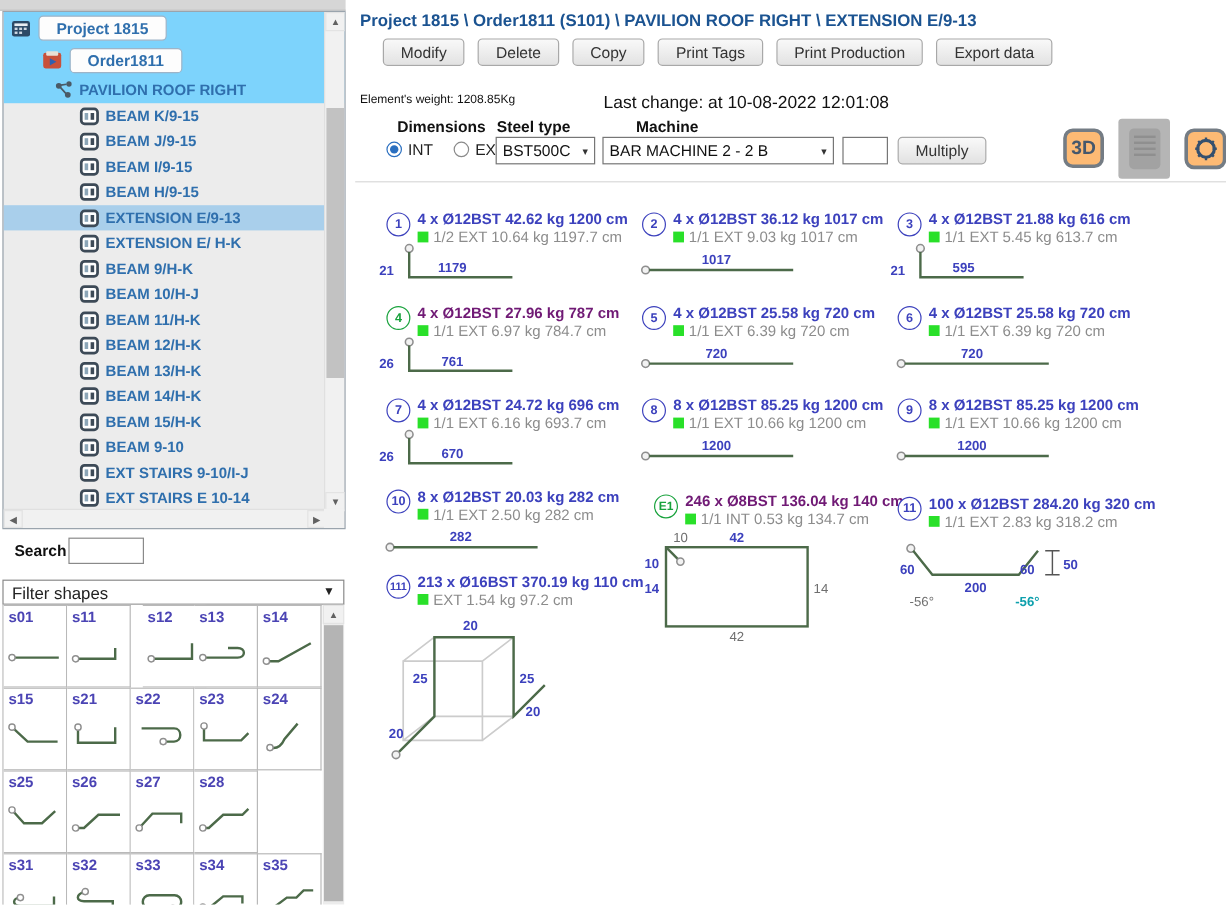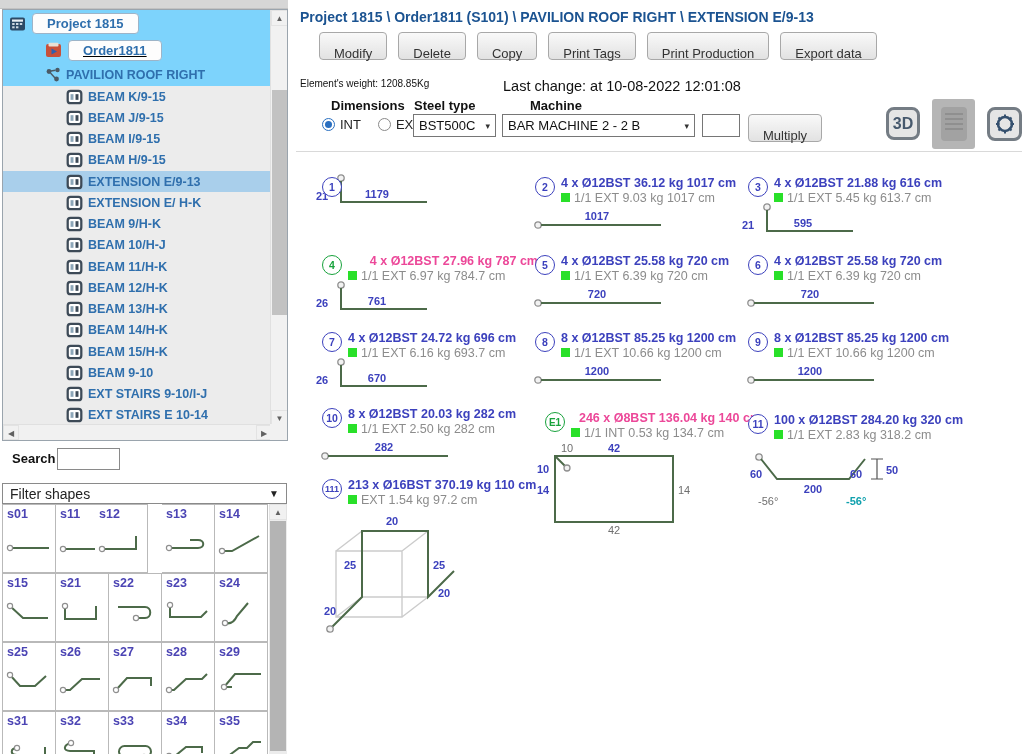--- a/index.html
+++ b/index.html
@@ -8,21 +8,21 @@
   .app { position:relative; width:1022px; height:754px; }
 
   
   .top-strip { position:absolute; left:0; top:0; width:288px; height:9px;
     background:#d6d6d6; border-bottom:1px solid #c2c2c2; }
   .tree-panel { position:absolute; left:2px; top:9px; width:286px; height:432px;
     border:1px solid #9aa4ad; background:#ececec; overflow:hidden; }
   .tree-header { background:#7dd3fc; }
   .tree-row { display:flex; align-items:center; white-space:nowrap; }
   .row-project { height:27px; padding-left:6px; }
-  .row-order   { height:26px; padding-left:42px;text-decoration:underline; }
+  .row-order   { height:26px; padding-left:32px; }
   .row-group   { height:23px; padding-left:42px; }
   .node-btn { margin-left:6px; background:#fdfdfd; border:1px solid #9db4c8;
     border-radius:4px; padding:2px 14px; font-size:13px; font-weight:bold;
     color:#2f6fad; font-family:inherit; }
   .group-label { margin-left:4px; font-size:12.5px; font-weight:bold; color:#2f6fad; }
   .tree-items { }
   .tree-item { display:flex; align-items:center; height:21.25px; padding-left:63px;
     font-size:12.5px; font-weight:bold; color:#2f6fad; white-space:nowrap; }
   .tree-item .lbl { margin-left:5px; }
   .tree-item.selected { background:#a9cfeb; }
@@ -57,59 +57,59 @@
   .glyph { display:block; margin:8px auto 0 auto; }
   .glyph path, .glyph rect { stroke:#4c6a49; stroke-width:2; fill:none; }
   .glyph circle { fill:#fff; stroke:#8f8f8f; stroke-width:1.2; }
   .grid-vsb { position:absolute; right:0; top:0; width:18px; height:250px; background:#ececec; }
 
   
   .breadcrumb { position:absolute; left:300px; top:9px; font-size:14px;
     font-weight:bold; color:#1b5391; }
   .toolbar { position:absolute; left:319px; top:32px; display:flex; gap:11px; }
   .btn { background:linear-gradient(#f9f9f9,#e2e2e2); border:1px solid #a8a8a8;
-    border-radius:4px; font-size:13px; color:#333; padding:13px 14px; height:23px;
+    border-radius:4px; font-size:13px; color:#333; padding:3px 14px; height:23px;
     font-family:inherit; }
   .weight { position:absolute; left:300px; top:78px; font-size:10px; color:#111; }
   .lastchange { position:absolute; left:503px; top:78px; font-size:14.5px; color:#111; }
   .ctl-label { position:absolute; font-size:13px; font-weight:bold; color:#111; }
   .radio-row { position:absolute; left:322px; top:117px; display:flex; align-items:center;
     gap:5px; font-size:13px; color:#222; }
   .radio { width:13px; height:13px; border-radius:50%; border:1px solid #8a8a8a;
     background:#fff; display:inline-block; }
   .radio.on { border-color:#2a6fc0; }
   .radio.on::after { content:''; display:block; width:7px; height:7px; margin:2px;
     border-radius:50%; background:#2a6fc0; }
   .fselect { position:absolute; height:23px; border:1px solid #767676; background:#fff;
     display:flex; align-items:center; font-size:13px; color:#111; padding:0 5px; }
   .fselect .arrow { margin-left:auto; font-size:9px; color:#333; padding-left:5px;}
   .mult-input { position:absolute; left:702px; top:114px; width:38px; height:23px;
     border:1px solid #767676; font-size:13px; padding:0 3px; }
   .mult-btn { position:absolute; left:748px; top:114px; }
-  .icon-btn { position:absolute; background:#e5e5e5; border:3px solid #747c84;
+  .icon-btn { position:absolute; background:#fdba74; border:3px solid #747c84;
     border-radius:8px; display:flex; align-items:center; justify-content:center; }
   .btn-3d { left:886px; top:107px; width:34px; height:33px; font-size:16px;
     font-weight:bold; color:#46586c; }
   .btn-doc { left:932px; top:99px; width:43px; height:50px; background:#b5b5b5;
     border:none; border-radius:3px; }
   .btn-doc .inner { width:26px; height:34px; background:#a2a2a2; border-radius:4px;
     padding:6px 4px; }
   .btn-doc .line { height:2px; background:#8f8f8f; margin-bottom:3px; }
   .btn-gear { left:987px; top:107px; width:35px; height:34px; }
   .separator { position:absolute; left:296px; top:151px; width:726px; height:1px; background:#d9d9d9; }
 
   
   .bar-item { position:absolute; width:216px; }
   .badge { position:absolute; left:0; top:1px; width:20px; height:20px; border-radius:50%;
     border:1.6px solid #3c41bd; color:#3c41bd; font-size:10.5px; font-weight:bold;
     display:flex; align-items:center; justify-content:center; background:#fff; }
   .bar-item.green .badge { border-color:#18a23c; color:#18a23c; }
   .lines { margin-left:26px; }
   .l1 { font-size:12.5px; font-weight:bold; color:#3c41bd; white-space:nowrap; }
-  .bar-item.green .l1 { color:#ec4899;text-align:right; }
+  .bar-item.green .l1 { color:#701a75; }
   .l2 { font-size:12.5px; color:#8c8c8c; white-space:nowrap; margin-top:1px; }
   .gsq { display:inline-block; width:9px; height:9px; background:#29e029; margin-right:4px; }
   .shape { display:block; }
   .ln { stroke:#4c6a49; stroke-width:2; fill:none; }
   .mk { fill:#f2f2f2; stroke:#8f8f8f; stroke-width:1.3; }
   .dim  { fill:#3c41bd; font-size:11px; font-weight:bold; }
   .dimd { fill:#6f6f6f; font-size:11px; }
   .dimt { fill:#0fa0ad; font-size:11px; font-weight:bold; }
   .cube { stroke:#cccccc; stroke-width:1.4; fill:none; }
   .ind  { stroke:#555; stroke-width:1.2; fill:none; }
@@ -315,21 +315,21 @@
           <circle cx="5" cy="19" r="2.6"></circle>
         </svg>
       </div>
     <div class="shape-cell" style="left:53px;top:0">
         <span class="shape-label">s11</span>
         <svg class="glyph" width="48" height="30" viewBox="0 0 48 30">
           <path d="M5 20 H38 V11"></path>
           <circle cx="5" cy="20" r="2.6"></circle>
         </svg>
       </div>
-    <div class="shape-cell" style="left:92px;top:0">
+    <div class="shape-cell" style="left:116px;top:0">
         <span class="shape-label">s12</span>
         <svg class="glyph" width="48" height="30" viewBox="0 0 48 30">
           <path d="M5 20 H39 V7"></path>
           <circle cx="5" cy="20" r="2.6"></circle>
         </svg>
       </div>
     <div class="shape-cell" style="left:159px;top:0">
         <span class="shape-label">s13</span>
         <svg class="glyph" width="48" height="30" viewBox="0 0 48 30">
           <path d="M5 19 H34 C41 19 41 11 34 11 H26"></path>
@@ -399,27 +399,20 @@
         <svg class="glyph" width="48" height="30" viewBox="0 0 48 30">
           <path d="M5 23 L16 11 H40 V19"></path>
           <circle cx="5" cy="23" r="2.6"></circle>
         </svg>
       </div>
     <div class="shape-cell" style="left:159px;top:138px">
         <span class="shape-label">s28</span>
         <svg class="glyph" width="48" height="30" viewBox="0 0 48 30">
           <path d="M5 23 H10 L22 12 H38 L43 7"></path>
           <circle cx="5" cy="23" r="2.6"></circle>
-        </svg>
-      </div>
-    <div class="shape-cell" style="left:212px;top:138px">
-        <span class="shape-label">s29</span>
-        <svg class="glyph" width="48" height="30" viewBox="0 0 48 30">
-          <path d="M44 7 H18 L7 20 H15"></path>
-          <circle cx="7" cy="20" r="2.6"></circle>
         </svg>
       </div>
 
     <div class="shape-cell" style="left:0;top:207px">
         <span class="shape-label">s31</span>
         <svg class="glyph" width="48" height="30" viewBox="0 0 48 30">
           <path d="M12 12 C5 12 5 19 12 19 H40 V11"></path>
           <circle cx="12" cy="12" r="2.6"></circle>
         </svg>
       </div>
@@ -507,20 +500,24 @@
     <svg width="24" height="24" viewBox="0 0 24 24">
       <circle cx="12" cy="12" r="7" stroke="#35506e" stroke-width="2.6" fill="none"></circle>
       <path d="M12 2.5 V6 M12 18 V21.5 M3 12 H6.5 M17.5 12 H21 M5.5 5.5 L8 8 M16 16 L18.5 18.5 M18.5 5.5 L16 8 M8 16 L5.5 18.5" stroke="#35506e" stroke-width="2" fill="none"></path>
     </svg>
   </div>
 
   <div class="separator"></div>
 
   <div class="bar-item" style="left:322px;top:176px;">
     <span class="badge">1</span>
+    <div class="lines">
+        <div class="l1">4 x Ø12BST 42.62 kg 1200 cm</div>
+    <div class="l2"><span class="gsq"></span><span>1/2 EXT 10.64 kg 1197.7 cm</span></div>
+      </div>
     <svg class="shape" width="120" height="38" style="margin:-3px 0 0 -7px">
       <text class="dim" x="1" y="27">21</text>
       <circle class="mk" cx="26" cy="5" r="3.2"></circle>
         <path class="ln" d="M26 8 V29 H112"></path>
       <text class="dim" x="62" y="25" text-anchor="middle">1179</text>
     </svg>
   </div>
 
   <div class="bar-item" style="left:535px;top:176px;">
     <span class="badge">2</span>

